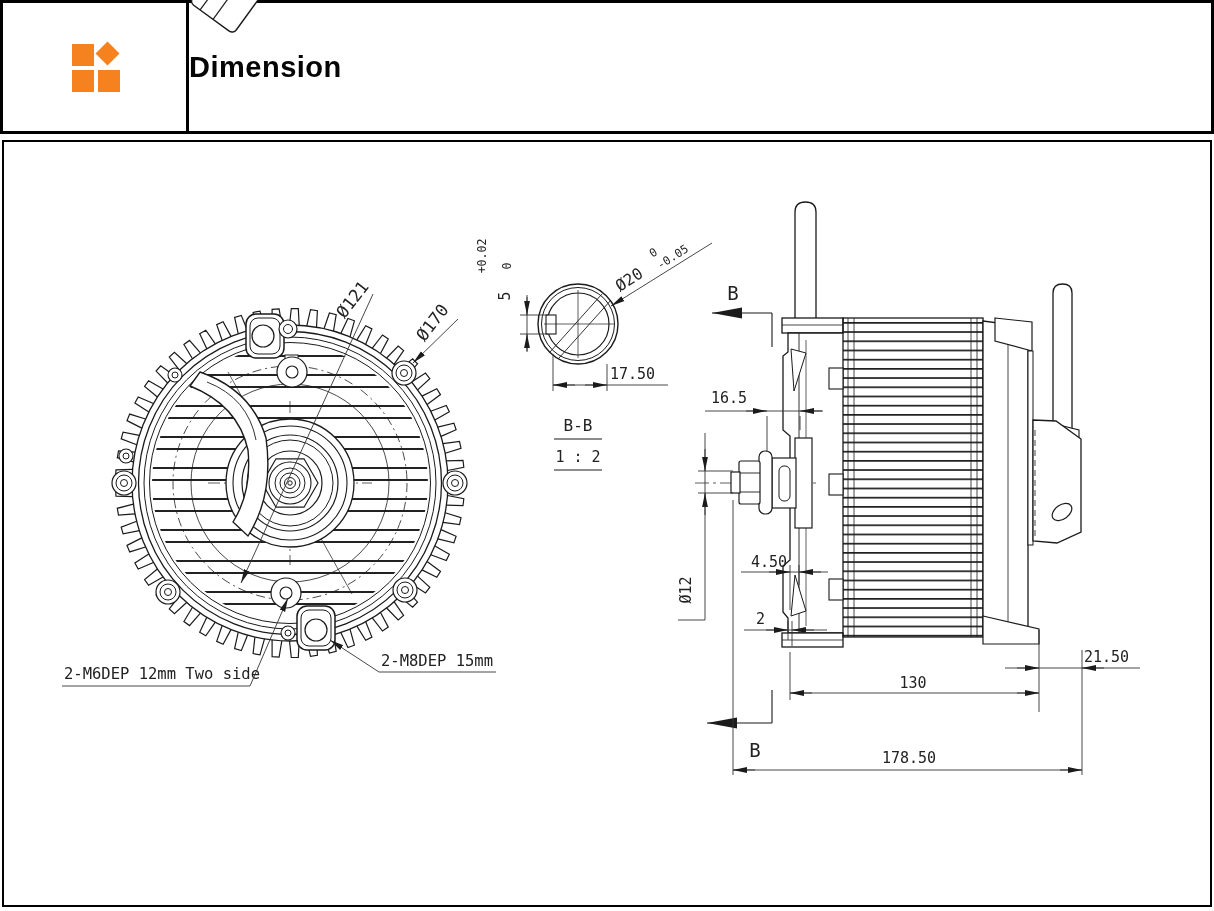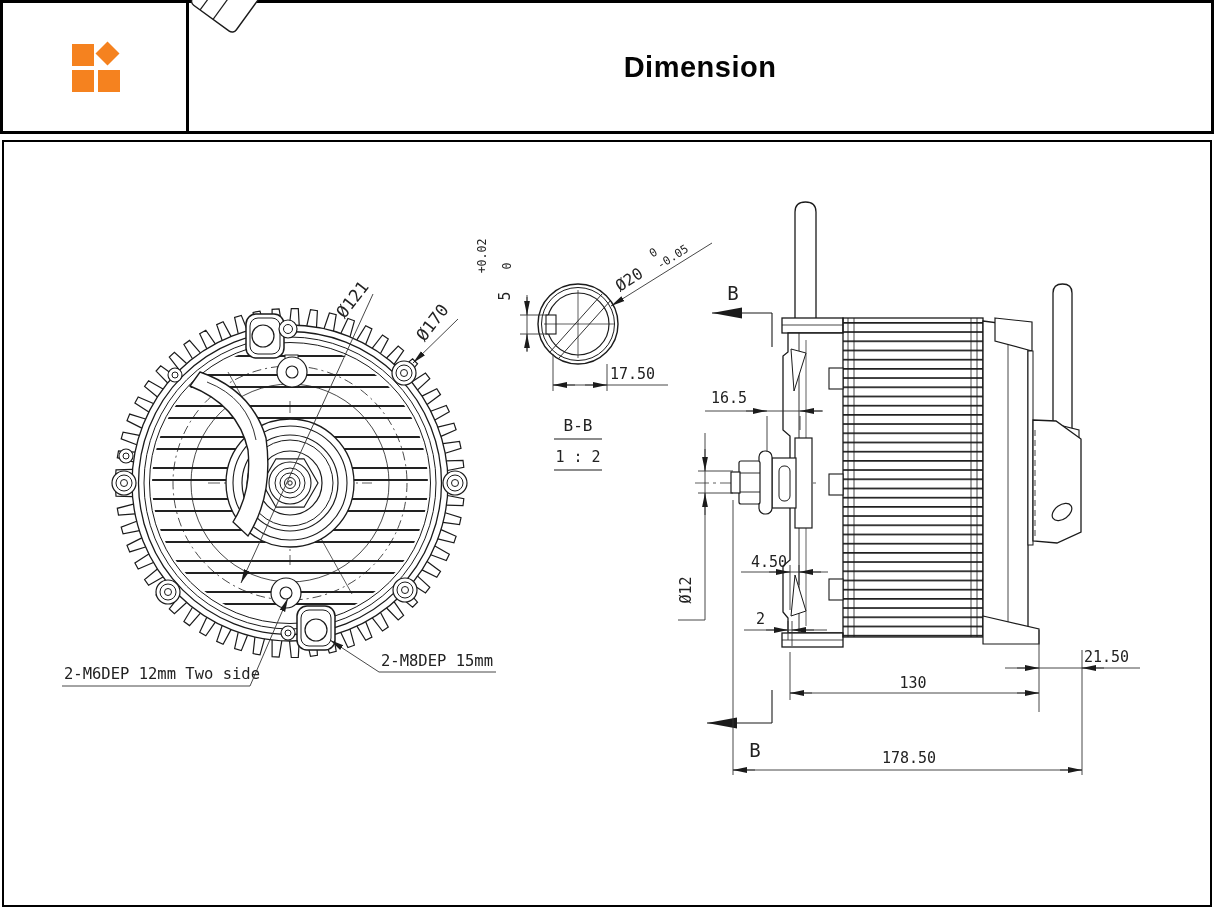--- a/index.html
+++ b/index.html
@@ -2,21 +2,21 @@
 <html><head>
 <meta charset="utf-8">
 <style>
   html,body{margin:0;padding:0;background:#fff;}
   .page{position:relative;width:1214px;height:911px;background:#fff;overflow:hidden;
         font-family:"DejaVu Sans Mono", monospace;}
   .header{position:absolute;left:0;top:0;width:1208px;height:128px;
           border:3px solid #000;display:flex;align-items:stretch;background:#fff;}
   .logo-cell{width:183px;display:flex;align-items:center;justify-content:center;
              border-right:3px solid #000;}
-  .title-cell{flex:1;display:flex;align-items:center;justify-content:center;}
+  .title-cell{flex:1;display:flex;align-items:center;}
   .title-cell .t{font-family:"Liberation Sans", sans-serif;font-weight:700;
                  font-size:29px;color:#050505;letter-spacing:.5px;}
   svg.drawing{position:absolute;left:0;top:0;}
   text{fill:#222;font-family:"DejaVu Sans Mono", monospace;}
   .ln{stroke:#1b1b1b;fill:none;}
   .lw{stroke:#1b1b1b;fill:#fff;}
   .dim{stroke:#333;stroke-width:.9;fill:none;}
 </style>
 </head>
 <body>

